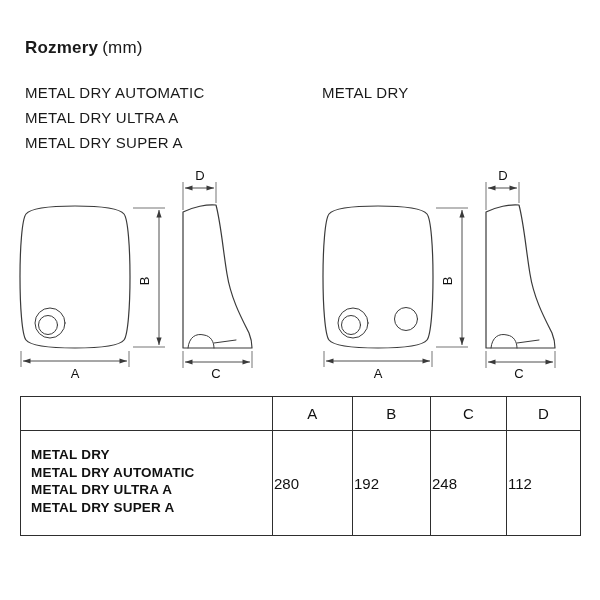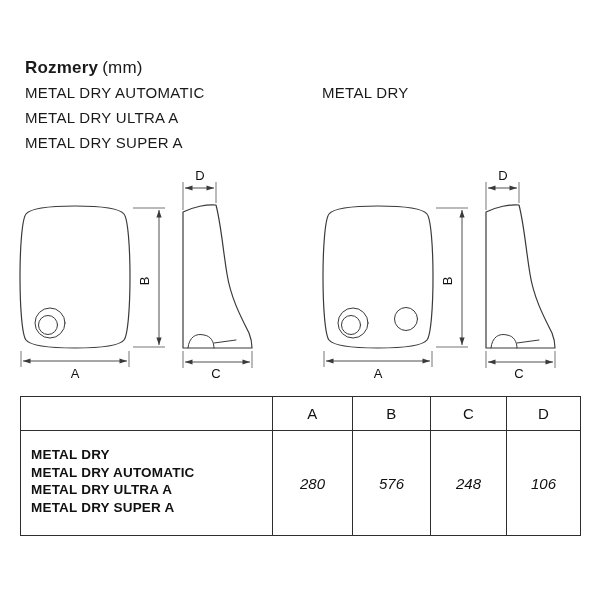--- a/index.html
+++ b/index.html
@@ -1,20 +1,20 @@
 <!DOCTYPE html>
 <html><head>
 <meta charset="utf-8">
 <style>
   html,body { margin:0; padding:0; background:#ffffff; }
   .page {
     position:relative; width:600px; height:600px; background:#ffffff;
     font-family:"Liberation Sans", sans-serif; color:#1a1a1a; overflow:hidden;
   }
-  .title { position:absolute; left:25px; top:38px; font-size:17px; letter-spacing:0.2px;margin-top:20px; }
+  .title { position:absolute; left:25px; top:38px; font-size:17px; letter-spacing:0.2px; }
   .title .bold { font-weight:bold; }
   .title .unit { margin-left:4px; }
   .models-left { position:absolute; left:25px; top:80px; font-size:15px; line-height:25px; letter-spacing:0.3px; }
   .model-right { position:absolute; left:322px; top:80px; font-size:15px; line-height:25px; letter-spacing:0.3px; }
 
   .drawing { position:absolute; top:168px; }
   .drawing.left-set { left:12px; }
   .drawing.right-set { left:315px; }
   .defs-svg { position:absolute; width:0; height:0; }
 
@@ -23,21 +23,21 @@
   .ext     { fill:none; stroke:#3a3a3a; stroke-width:0.7; }
   .dimline { fill:none; stroke:#3a3a3a; stroke-width:0.9; }
   svg text { font-family:"Liberation Sans", sans-serif; font-size:13px; fill:#111; }
 
   table.dims {
     position:absolute; left:20px; top:396px; width:560px;
     border-collapse:collapse; table-layout:fixed; font-size:15px; color:#111;
   }
   table.dims th, table.dims td { border:1px solid #2e2e2e; }
   table.dims th { font-weight:normal; height:31px; text-align:center; letter-spacing:0.3px; }
-  table.dims td.val { text-align:center; height:102px; vertical-align:middle;font-style:italic; }
+  table.dims td.val { height:102px; vertical-align:middle; }
   table.dims td.labels { vertical-align:middle; padding:6px 6px 10px 10px; }
   table.dims td.labels div { font-weight:bold; font-size:13.5px; line-height:17.5px; letter-spacing:0.2px; }
 </style>
 </head>
 <body>
 
 <div class="page">
 
   <div class="title">
     <span class="bold">Rozmery</span><span class="unit">(mm)</span>
@@ -155,20 +155,20 @@
     </thead>
     <tbody>
       <tr>
         <td class="labels">
           <div>METAL DRY</div>
           <div>METAL DRY AUTOMATIC</div>
           <div>METAL DRY ULTRA A</div>
           <div>METAL DRY SUPER A</div>
         </td>
         <td class="val">280</td>
-        <td class="val">576</td>
+        <td class="val">192</td>
         <td class="val">248</td>
-        <td class="val">106</td>
+        <td class="val">112</td>
       </tr>
     </tbody>
   </table>
 
 </div>
 
 </body></html>

